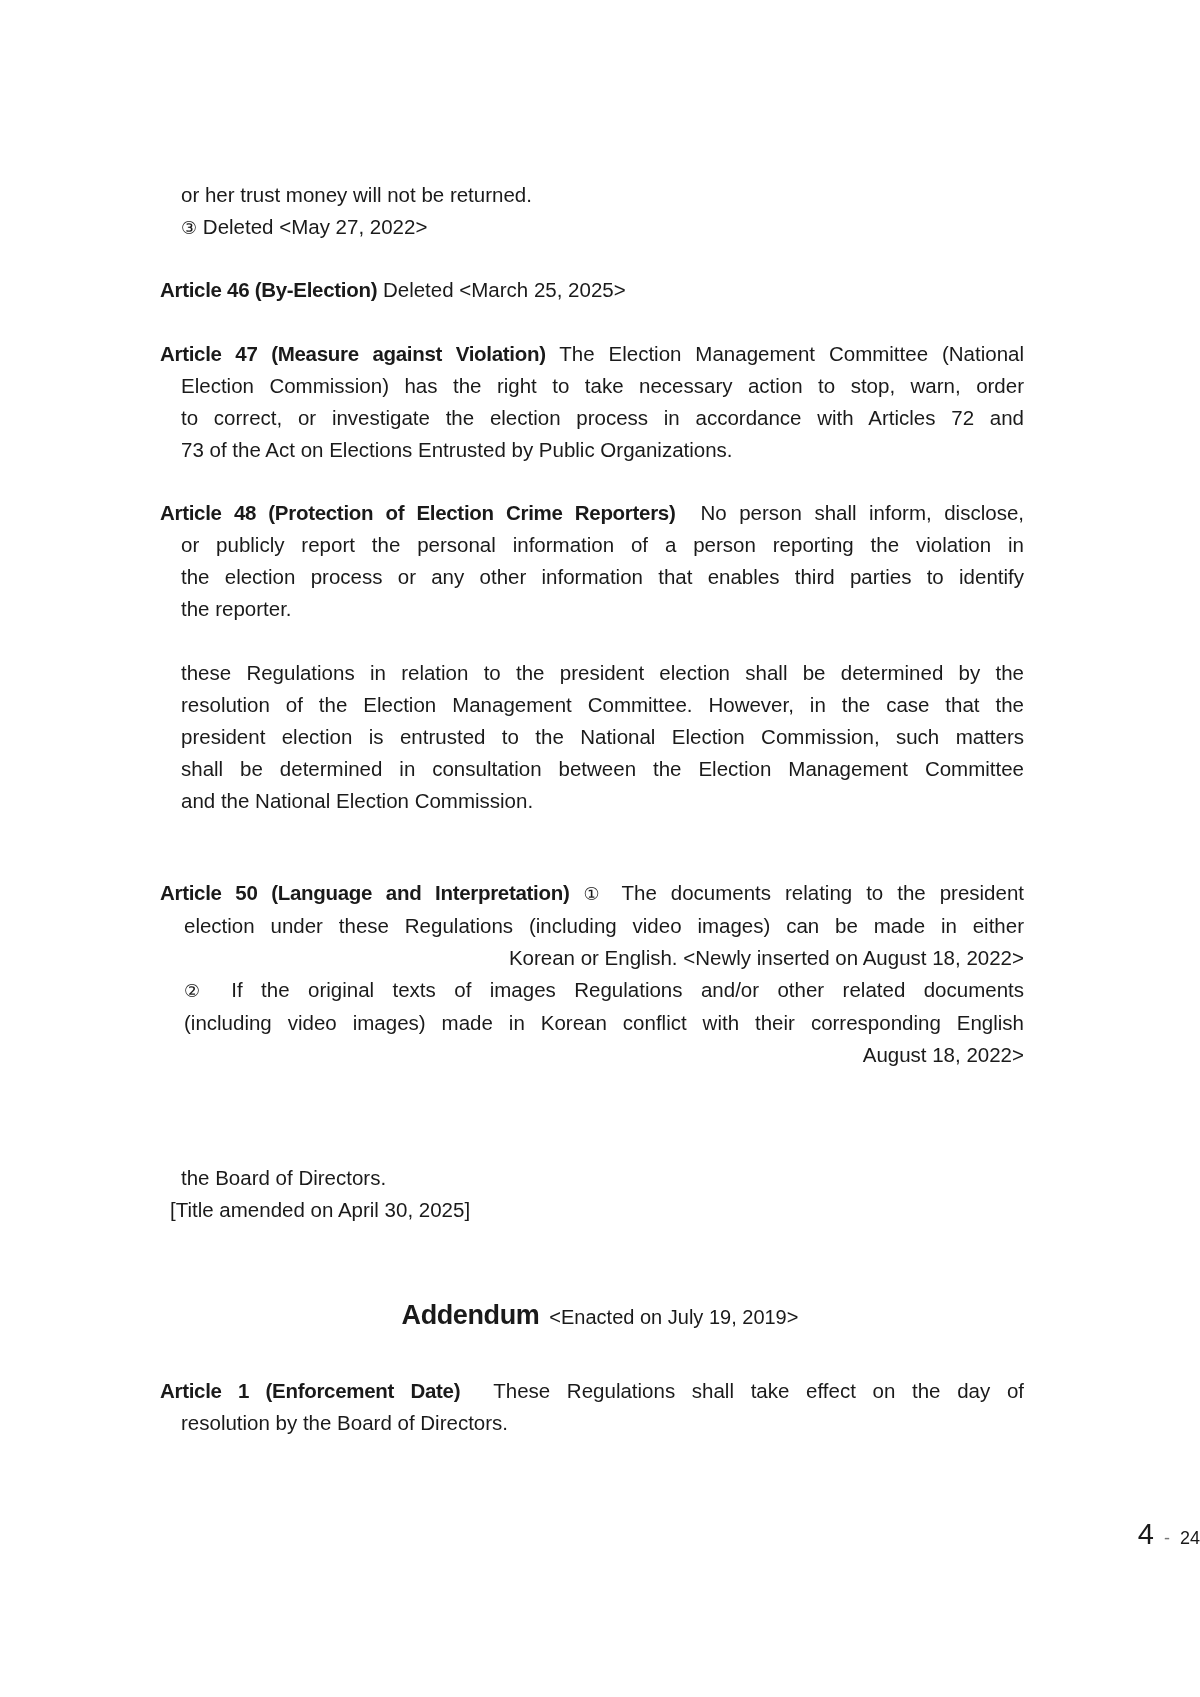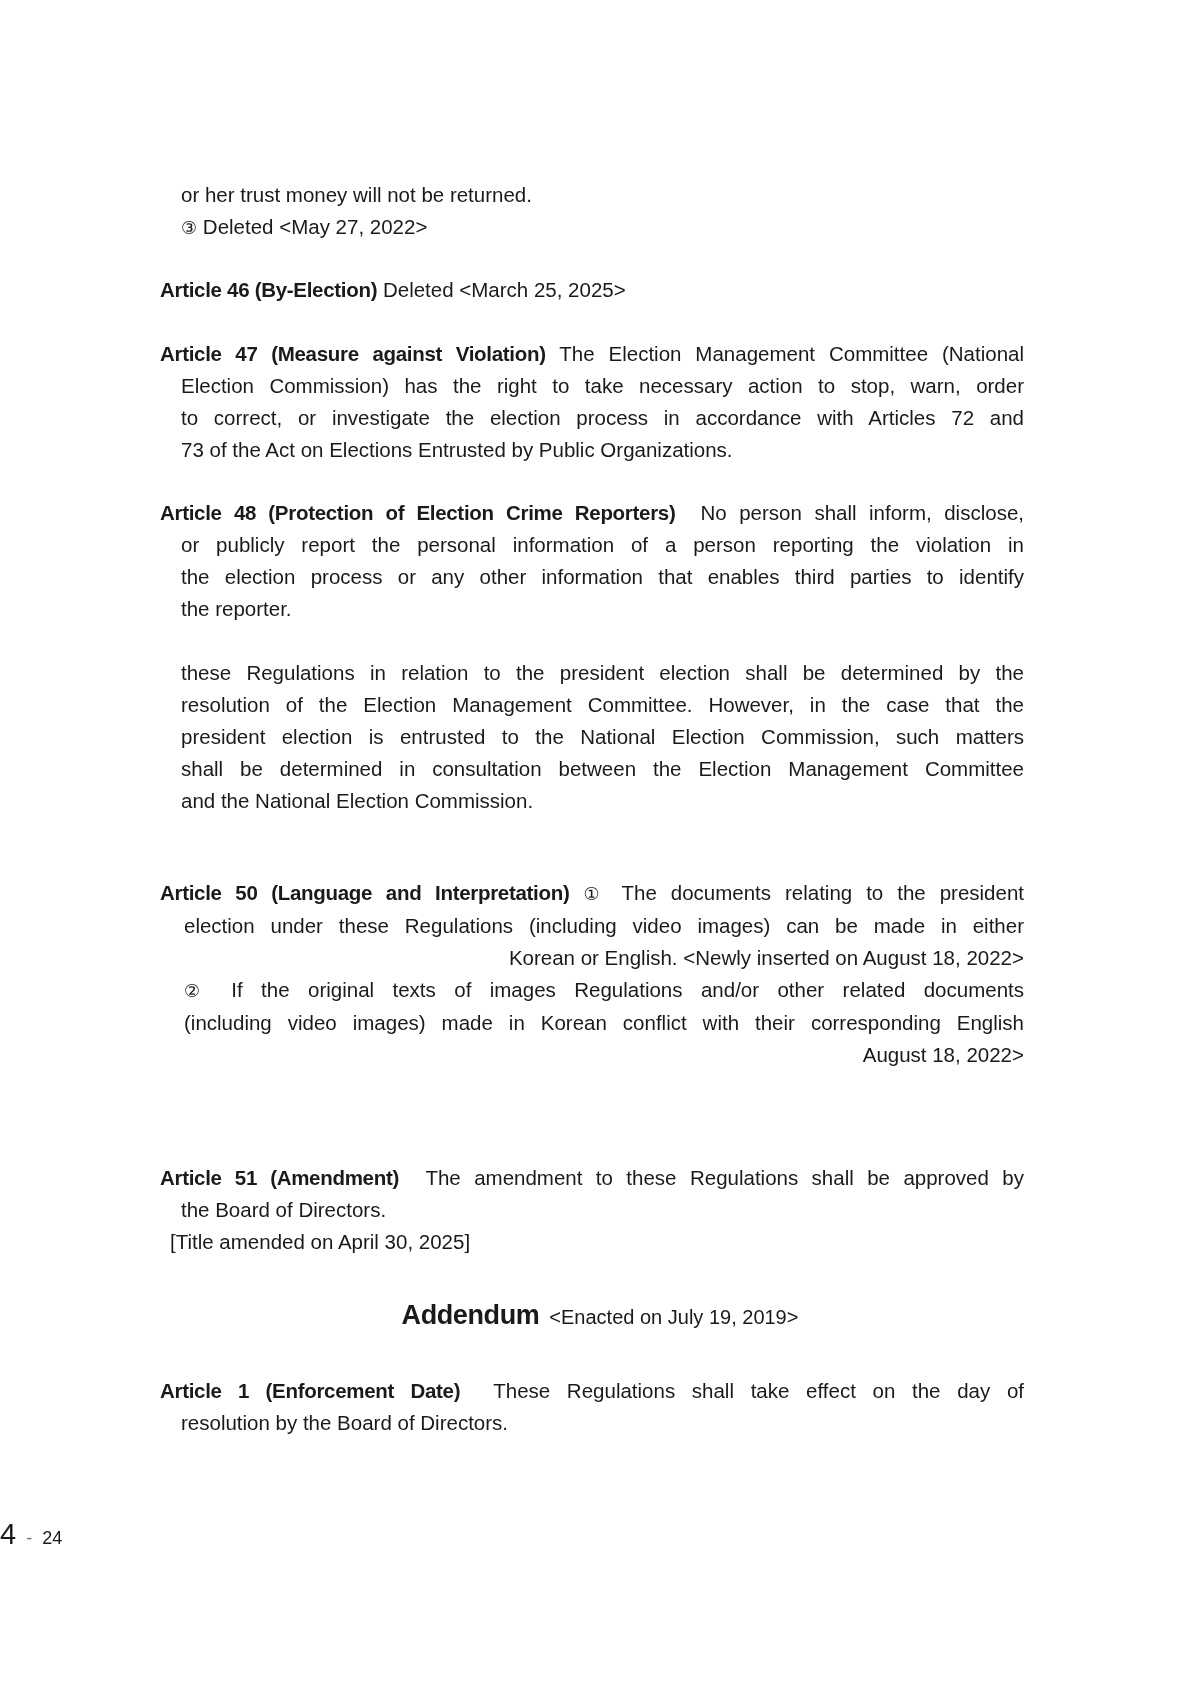--- a/index.html
+++ b/index.html
@@ -9,21 +9,21 @@
   .block { position: absolute; left: 160px; width: 864px; font-size: 20.5px; line-height: 32px; }
   .line { display: block; white-space: nowrap; }
   .just { text-align: justify; text-align-last: justify; display: block; }
   .indent { padding-left: 21px; }
   .indent2 { padding-left: 24px; text-align: right; }
   .bold { font-weight: bold; letter-spacing: -0.3px; }
   .circ { font-size: 18px; }
   .addendum { position: absolute; left: 0; width: 1200px; top: 1300px; text-align: center; }
   .addendum .title { font-size: 27px; font-weight: bold; letter-spacing: -0.4px; }
   .addendum .sub { font-size: 20px; margin-left: 10px; }
-  .pagenum { position: absolute; left: 0; width: 1200px; top: 1518px; text-align: left; }
+  .pagenum { position: absolute; left: 0; width: 1200px; top: 1518px; text-align: right; }
   .pagenum .big { font-size: 29px; }
   .pagenum .dash { font-size: 18px; color: #777; margin: 0 10px; }
   .pagenum .small { font-size: 18px; }
 </style>
 </head>
 <body>
 
 <div class="page">
 
   <div class="block" style="top:179px;">
@@ -60,21 +60,20 @@
   <div class="block" style="top:877px;">
     <span class="just"><span class="bold">Article 50 (Language and Interpretation)</span> <span class="circ">①</span> <span>The documents relating to the president</span></span>
     <span class="just indent2">election under these Regulations (including video images) can be made in either</span>
     <span class="line indent2">Korean or English.  &lt;Newly inserted on August 18, 2022&gt;</span>
     <span class="just indent2"><span class="circ">②</span> <span>If the original texts of images Regulations and/or other related documents</span></span>
     <span class="just indent2">(including video images) made in Korean conflict with their corresponding English</span>
     <span class="line indent2">August 18, 2022&gt;</span>
   </div>
 
   <div class="block" style="top:1162px;">
-    <span class="just"><span class="bold">Article 51 (Amendment)</span>&nbsp; <span>The amendment to these Regulations shall be approved by</span></span>
     <span class="line indent">the Board of Directors.</span>
     <span class="line" style="padding-left:10px;">[Title amended on April 30, 2025]</span>
   </div>
 
   <div class="addendum">
     <span class="title">Addendum</span><span class="sub">&lt;Enacted on July 19, 2019&gt;</span>
   </div>
 
   <div class="block" style="top:1375px;">
     <span class="just"><span class="bold">Article 1 (Enforcement Date)</span>&nbsp; <span>These Regulations shall take effect on the day of</span></span>

